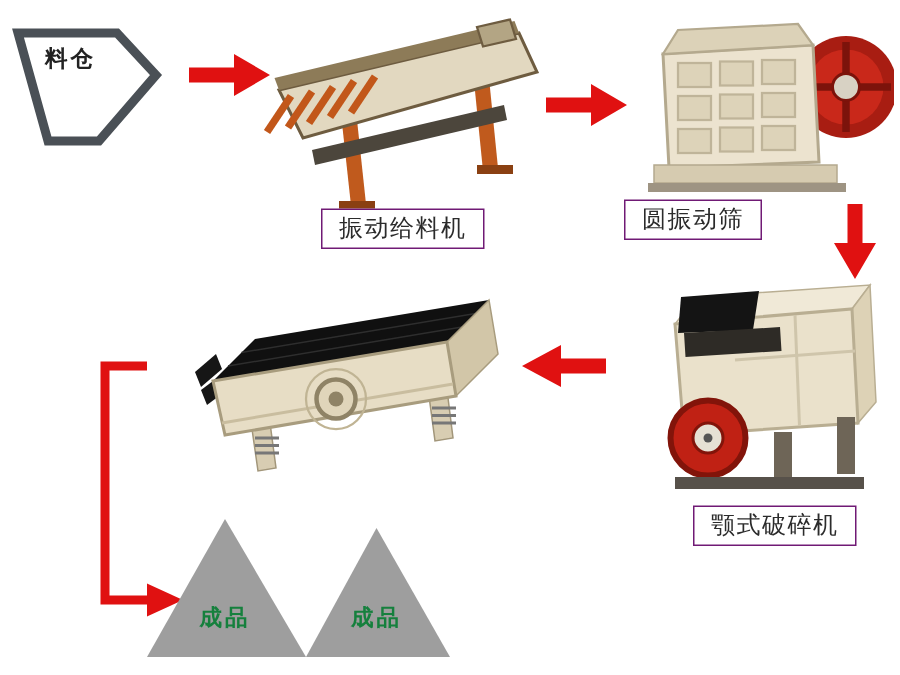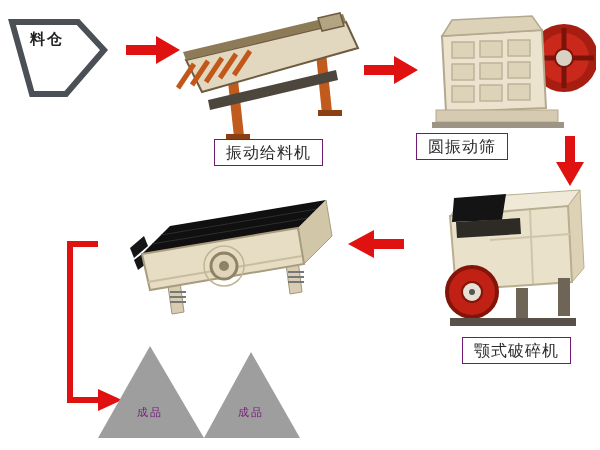--- a/index.html
+++ b/index.html
@@ -19,23 +19,23 @@
   }
   .silo-text{
     position:absolute;
     font-size:15px;
     font-weight:bold;
     color:#222;
     letter-spacing:2px;
   }
   .product-text{
     position:absolute;
-    color:#701a75;
-    font-size:11px;
-    font-weight:normal;
+    color:#15803d;
+    font-size:15px;
+    font-weight:bold;
     letter-spacing:2px;
     transform:translate(-50%,-50%);
   }
 </style>
 </head>
 <body>
 
 <div id="stage">
 
   <svg class="abs" style="left:6px;top:16px" width="104" height="84" viewBox="0 0 104 84">

